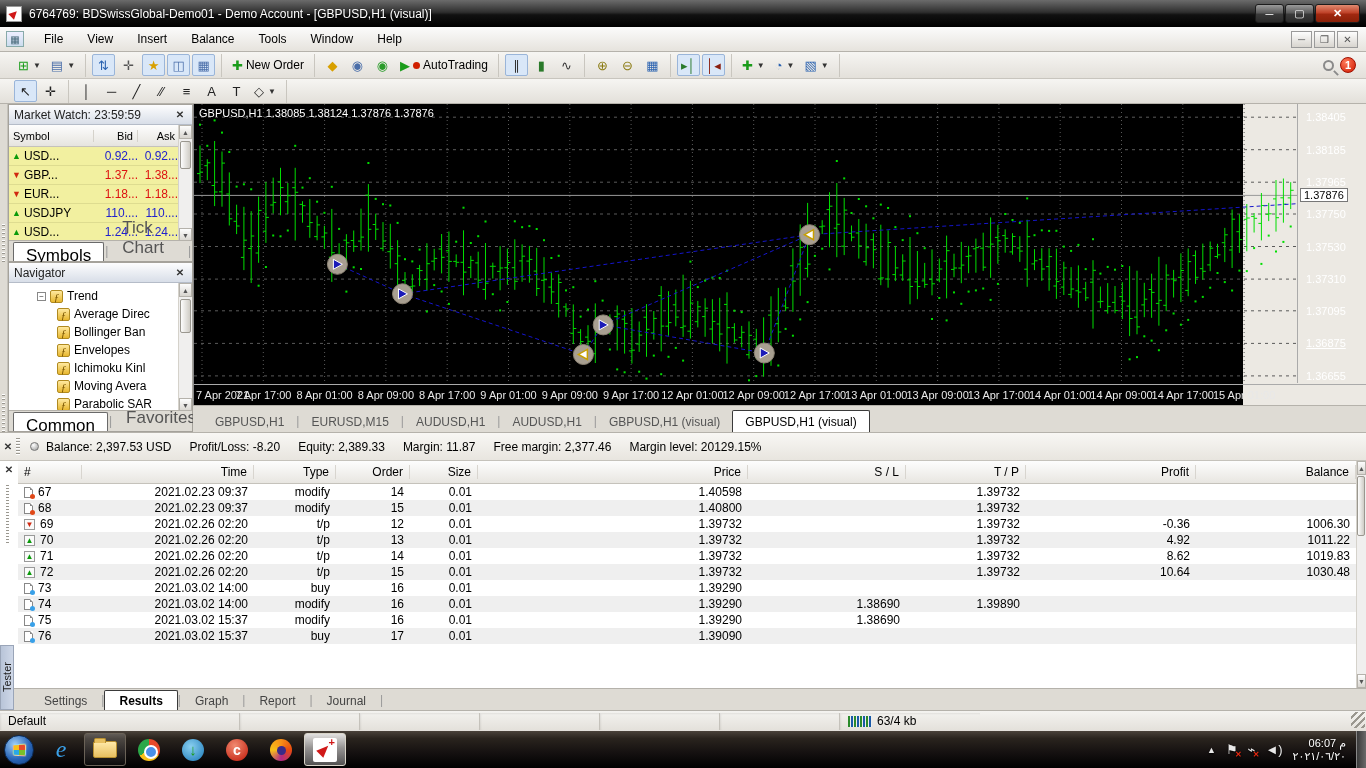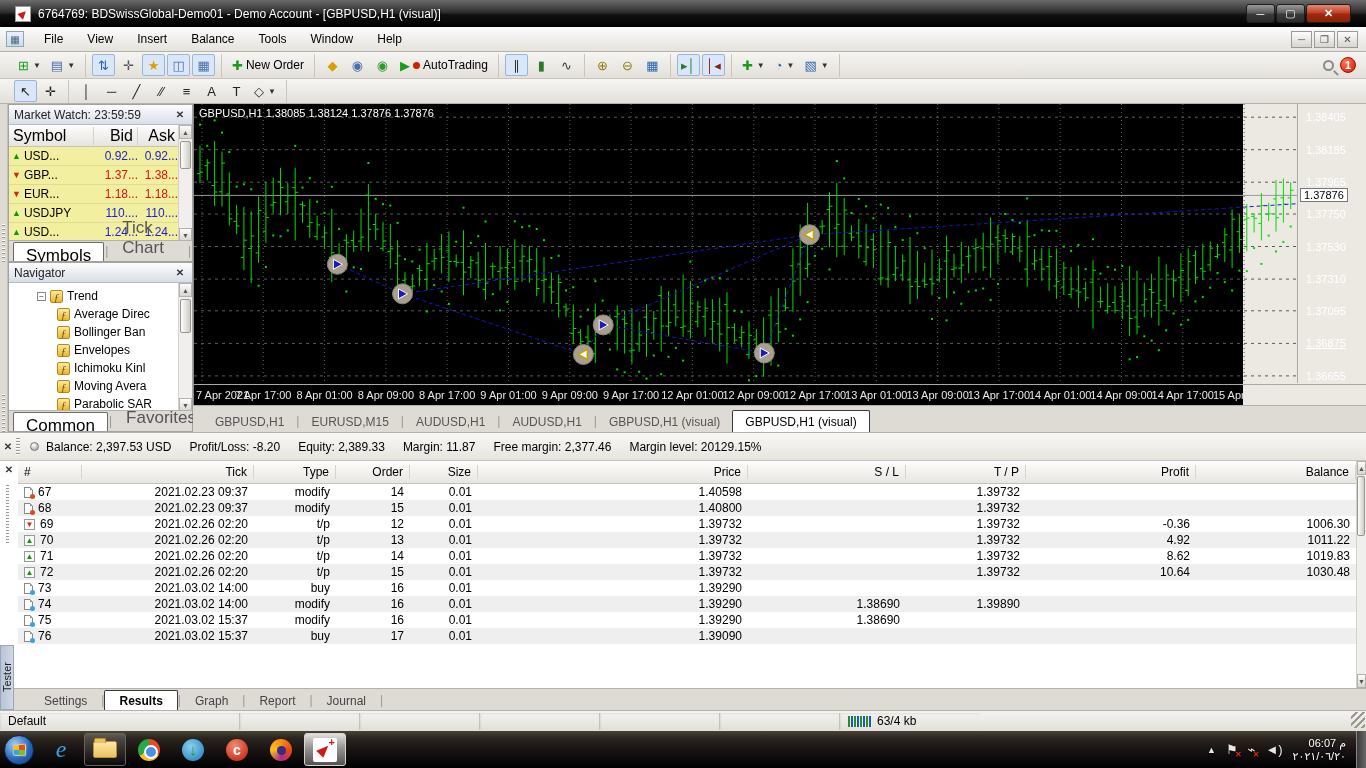--- a/index.html
+++ b/index.html
@@ -4,21 +4,21 @@
 <style>
   html,body{margin:0;padding:0;width:1366px;height:768px;overflow:hidden;
     font-family:"Liberation Sans",sans-serif;font-size:12px;background:#d4d0c8;}
   *{box-sizing:border-box;}
   .abs{position:absolute;}
   #app{position:relative;width:1366px;height:768px;background:#ece9e3;}
 
   
   #titlebar{left:0;top:0;width:1366px;height:27px;
     background:linear-gradient(#6b6b6b,#2f2f2f 45%,#111 55%,#000);
-    display:flex;align-items:center;color:#fff;padding:0 15px;}
+    display:flex;align-items:center;color:#fff;padding:0 6px;}
   #mt-logo{width:16px;height:16px;background:#fff;border:1px solid #999;margin-right:7px;position:relative;}
   #mt-logo::after{content:"";position:absolute;left:3px;top:3px;border-left:8px solid #d01818;
     border-top:4px solid transparent;border-bottom:4px solid transparent;transform:rotate(-45deg);}
   #title-text{flex:1;font-size:12px;text-shadow:0 1px 2px #000;white-space:nowrap;overflow:hidden;}
   .winbtn{width:29px;height:19px;margin-left:1px;border:1px solid #1c1c1c;border-radius:3px;
     background:linear-gradient(#9a9a9a,#5c5c5c 45%,#3a3a3a 55%,#2a2a2a);color:#fff;
     display:flex;align-items:center;justify-content:center;font-size:11px;}
   .winbtn.close{width:45px;background:linear-gradient(#e08a70,#c0432a 45%,#a02810 55%,#8a2008);font-weight:bold;}
 
   
@@ -66,21 +66,21 @@
     font-size:10px;font-weight:bold;color:#333;}
   .panel-tabs{position:absolute;left:0;bottom:0;width:100%;height:21px;background:#dedbd4;
     border-top:1px solid #b5b2ab;display:flex;align-items:flex-end;padding-left:4px;}
   .ptab{padding:3px 12px;font-size:17px;color:#555;border:1px solid transparent;border-bottom:none;}
   .ptab.active{background:#fff;border-color:#6a6a6a;color:#000;border-radius:2px 2px 0 0;height:19px;}
   .ptab-sep{color:#999;align-self:center;margin:0 1px;}
 
   
   #mw-table{position:absolute;top:20px;left:0;right:0;}
   .mw-colhead{display:flex;height:22px;background:linear-gradient(#fdfdfd,#e6e4df);border-bottom:1px solid #c5c2bb;
-    align-items:center;font-size:16px;color:#000;}
+    align-items:center;font-size:11px;color:#000;}
   .mw-colhead span{padding:0 4px;border-right:1px solid #d5d2cb;}
   .mw-row{display:flex;height:19px;align-items:center;background:#f2f0a0;border-bottom:1px solid #dedc90;font-size:12px;}
   .mw-row .sym{display:flex;align-items:center;gap:3px;padding-left:3px;color:#000;}
   .mw-c1{width:85px;}.mw-c2{width:44px;text-align:right;}.mw-c3{width:42px;text-align:right;padding-right:2px;}
   .mw-arrow{font-size:9px;}
   .scrollbar{position:absolute;right:0;width:14px;background:#f0efee;border-left:1px solid #d5d2cb;}
   .sb-btn{height:14px;display:flex;align-items:center;justify-content:center;font-size:7px;color:#555;
     background:linear-gradient(#fdfdfd,#d8d5cf);border:1px solid #b5b2ab;}
   .sb-thumb{position:absolute;left:1px;width:11px;height:28px;background:linear-gradient(90deg,#fdfdfd,#cfccc5);
     border:1px solid #9a978f;border-radius:2px;}
@@ -1220,21 +1220,21 @@
         <span class="acct-seg">Margin level: 20129.15%</span>
       </div>
   </div>
 
   <div id="results">
     <div id="res-x">✕</div>
     <div id="res-grip"></div>
     <div id="res-table">
         <div class="res-headrow">
           <div class="cell c-num" style="text-align: left;">#</div>
-          <div class="cell c-time">Tick</div>
+          <div class="cell c-time">Time</div>
           <div class="cell c-type">Type</div>
           <div class="cell c-order">Order</div>
           <div class="cell c-size">Size</div>
           <div class="cell c-price">Price</div>
           <div class="cell c-sl">S / L</div>
           <div class="cell c-tp">T / P</div>
           <div class="cell c-profit">Profit</div>
           <div class="cell c-bal">Balance</div>
         </div>
         <div class="res-row">

